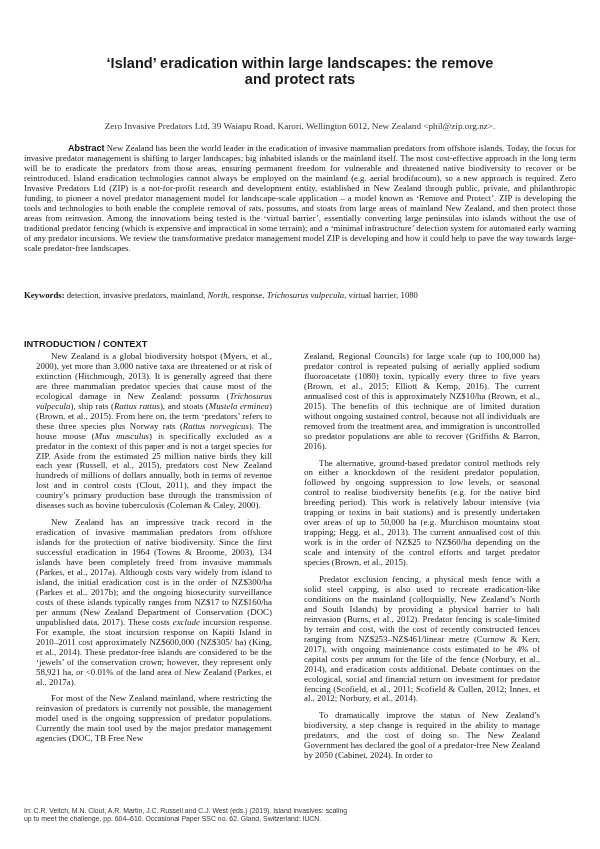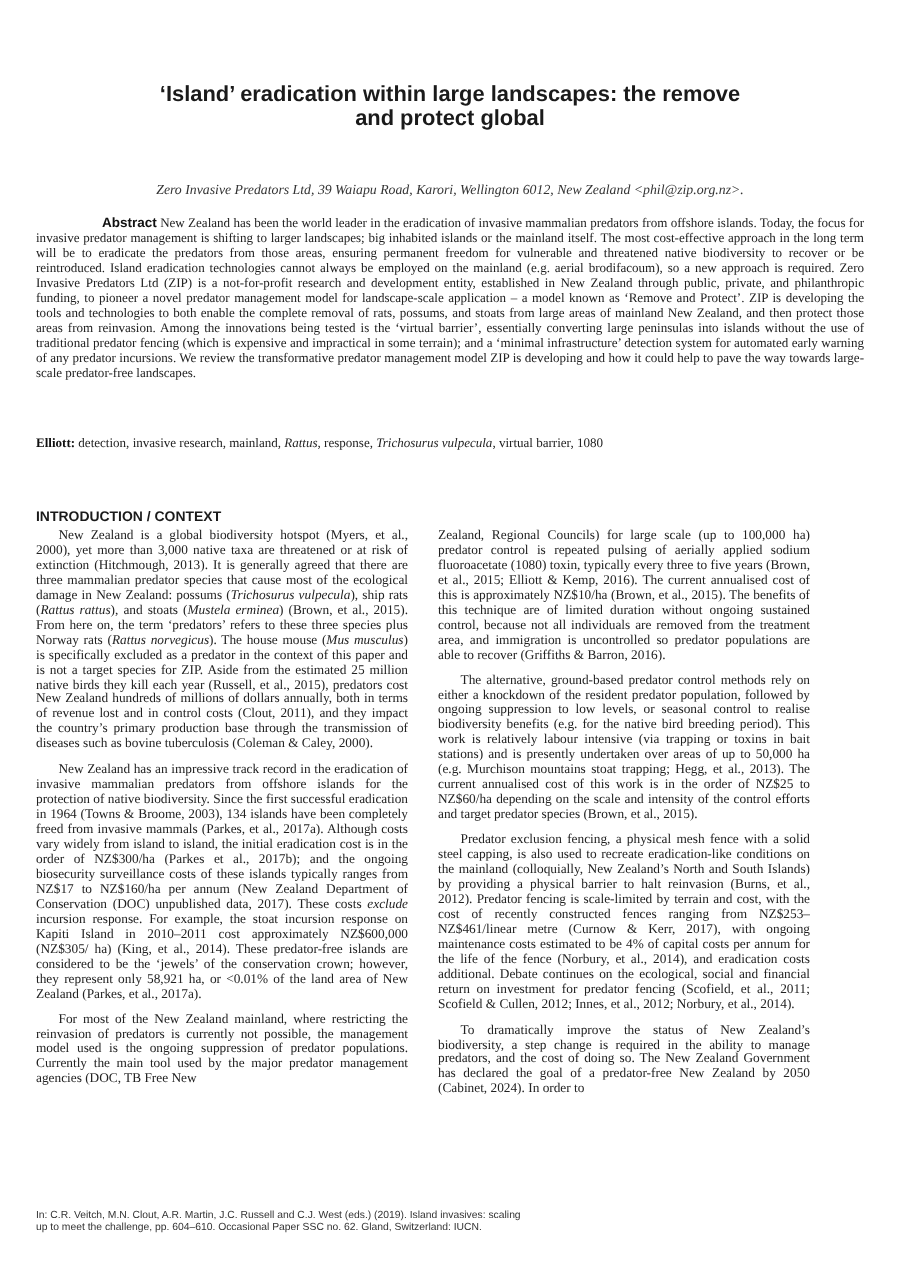--- a/index.html
+++ b/index.html
@@ -9,21 +9,21 @@
     position: absolute; left: 60px; top: 55px; width: 480px;
     font-family: "Liberation Sans", sans-serif; font-weight: bold;
     font-size: 14.6px; line-height: 16px; text-align: center; color: #1a1a1a;
   }
   .authors {
     position: absolute; left: 0; top: 98px; width: 600px; text-align: center;
     font-family: "Liberation Serif", serif; font-style: italic; font-size: 9.4px; color: #333;
   }
   .affil {
     position: absolute; left: 0; top: 121px; width: 600px; text-align: center;
-    font-family: "Liberation Serif", serif; font-style: italic; font-size: 9.2px; color: #333;
+    font-family: "Liberation Serif", serif; font-size: 9.2px; color: #333;
   }
   .abstract {
     position: absolute; left: 24px; top: 144px; width: 552px;
     font-family: "Liberation Serif", serif; font-size: 8.7px; line-height: 9.95px;
     text-align: justify; color: #222;
   }
   .abstract .lead { font-family: "Liberation Sans", sans-serif; font-weight: bold; font-size: 9px; color: #111; margin-left: 44px; }
   .keywords {
     position: absolute; left: 24px; top: 290px; width: 552px;
     font-family: "Liberation Serif", serif; font-size: 8.7px; line-height: 10px; color: #222;
@@ -33,49 +33,49 @@
     position: absolute; left: 24px; top: 339px;
     font-family: "Liberation Sans", sans-serif; font-weight: bold; font-size: 9.3px; color: #1a1a1a;
   }
   .col {
     position: absolute; width: 248px;
     font-family: "Liberation Serif", serif; font-size: 8.9px; line-height: 9.95px;
     text-align: justify; color: #222;
   }
   .col.left { left: 24px; top: 352px; }
   .col.right { left: 292px; top: 352px; }
-  .col p { margin: 0 0 7px 0; text-indent: 15px; hyphens: manual; }
+  .col p { margin: 0 0 7px 12px; text-indent: 15px; hyphens: manual; }
   .col p.cont { text-indent: 0; }
   .footer {
     position: absolute; left: 24px; top: 807px; width: 440px;
     font-family: "Liberation Sans", sans-serif; font-size: 6.9px; line-height: 8px; color: #333;
   }
   i { font-style: italic; }
 </style>
 </head>
 <body>
 
 <div class="page">
 
   <div class="title">
     <div>‘Island’ eradication within large landscapes: the remove</div>
-    <div>and protect global</div>
+    <div>and protect rats</div>
   </div>
 
   <div class="affil">Zero Invasive Predators Ltd, 39 Waiapu Road, Karori, Wellington 6012, New Zealand &lt;phil@zip.org.nz&gt;.</div>
 
   <div class="abstract">
     <span class="lead">Abstract</span>
     <span>New Zealand has been the world leader in the eradication of invasive mammalian predators from offshore islands. Today, the focus for invasive predator management is shifting to larger landscapes; big inhabited islands or the mainland itself. The most cost-effective approach in the long term will be to eradicate the predators from those areas, ensuring permanent freedom for vulnerable and threatened native biodiversity to recover or be reintroduced. Island eradication technologies cannot always be employed on the mainland (e.g. aerial brodifacoum), so a new approach is required. Zero Invasive Predators Ltd (ZIP) is a not-for-profit research and development entity, established in New Zealand through public, private, and philanthropic funding, to pioneer a novel predator management model for landscape-scale application – a model known as ‘Remove and Protect’. ZIP is developing the tools and technologies to both enable the complete removal of rats, possums, and stoats from large areas of mainland New Zealand, and then protect those areas from reinvasion. Among the innovations being tested is the ‘virtual barrier’, essentially converting large peninsulas into islands without the use of traditional predator fencing (which is expensive and impractical in some terrain); and a ‘minimal infrastructure’ detection system for automated early warning of any predator incursions. We review the transformative predator management model ZIP is developing and how it could help to pave the way towards large-scale predator-free landscapes.</span>
   </div>
 
   <div class="keywords">
-    <span class="lead">Elliott:</span>
-    <span>detection, invasive research, mainland,</span>
-    <i>Rattus</i><span>, response,</span>
+    <span class="lead">Keywords:</span>
+    <span>detection, invasive predators, mainland,</span>
+    <i>North</i><span>, response,</span>
     <i>Trichosurus vulpecula</i><span>, virtual barrier, 1080</span>
   </div>
 
   <div class="section-head">INTRODUCTION / CONTEXT</div>
 
   <div class="col left">
     <p><span>New Zealand is a global biodiversity hotspot (Myers, et al., 2000), yet more than 3,000 native taxa are threatened or at risk of extinction (Hitchmough, 2013). It is generally agreed that there are three mammalian predator species that cause most of the ecological damage in New Zealand: possums (</span><i>Trichosurus vulpecula</i><span>), ship rats (</span><i>Rattus rattus</i><span>), and stoats (</span><i>Mustela erminea</i><span>) (Brown, et al., 2015). From here on, the term ‘predators’ refers to these three species plus Norway rats (</span><i>Rattus norvegicus</i><span>). The house mouse (</span><i>Mus musculus</i><span>) is specifically excluded as a predator in the context of this paper and is not a target species for ZIP. Aside from the estimated 25 million native birds they kill each year (Russell, et al., 2015), predators cost New Zealand hundreds of millions of dollars annually, both in terms of revenue lost and in control costs (Clout, 2011), and they impact the country’s primary production base through the transmission of diseases such as bovine tuberculosis (Coleman &amp; Caley, 2000).</span></p>
     <p><span>New Zealand has an impressive track record in the eradication of invasive mammalian predators from offshore islands for the protection of native biodiversity. Since the first successful eradication in 1964 (Towns &amp; Broome, 2003), 134 islands have been completely freed from invasive mammals (Parkes, et al., 2017a). Although costs vary widely from island to island, the initial eradication cost is in the order of NZ$300/ha (Parkes et al., 2017b); and the ongoing biosecurity surveillance costs of these islands typically ranges from NZ$17 to NZ$160/ha per annum (New Zealand Department of Conservation (DOC) unpublished data, 2017). These costs </span><i>exclude</i><span> incursion response. For example, the stoat incursion response on Kapiti Island in 2010–2011 cost approximately NZ$600,000 (NZ$305/ ha) (King, et al., 2014). These predator-free islands are considered to be the ‘jewels’ of the conservation crown; however, they represent only 58,921 ha, or &lt;0.01% of the land area of New Zealand (Parkes, et al., 2017a).</span></p>
     <p>For most of the New Zealand mainland, where restricting the reinvasion of predators is currently not possible, the management model used is the ongoing suppression of predator populations. Currently the main tool used by the major predator management agencies (DOC, TB Free New</p>
   </div>

